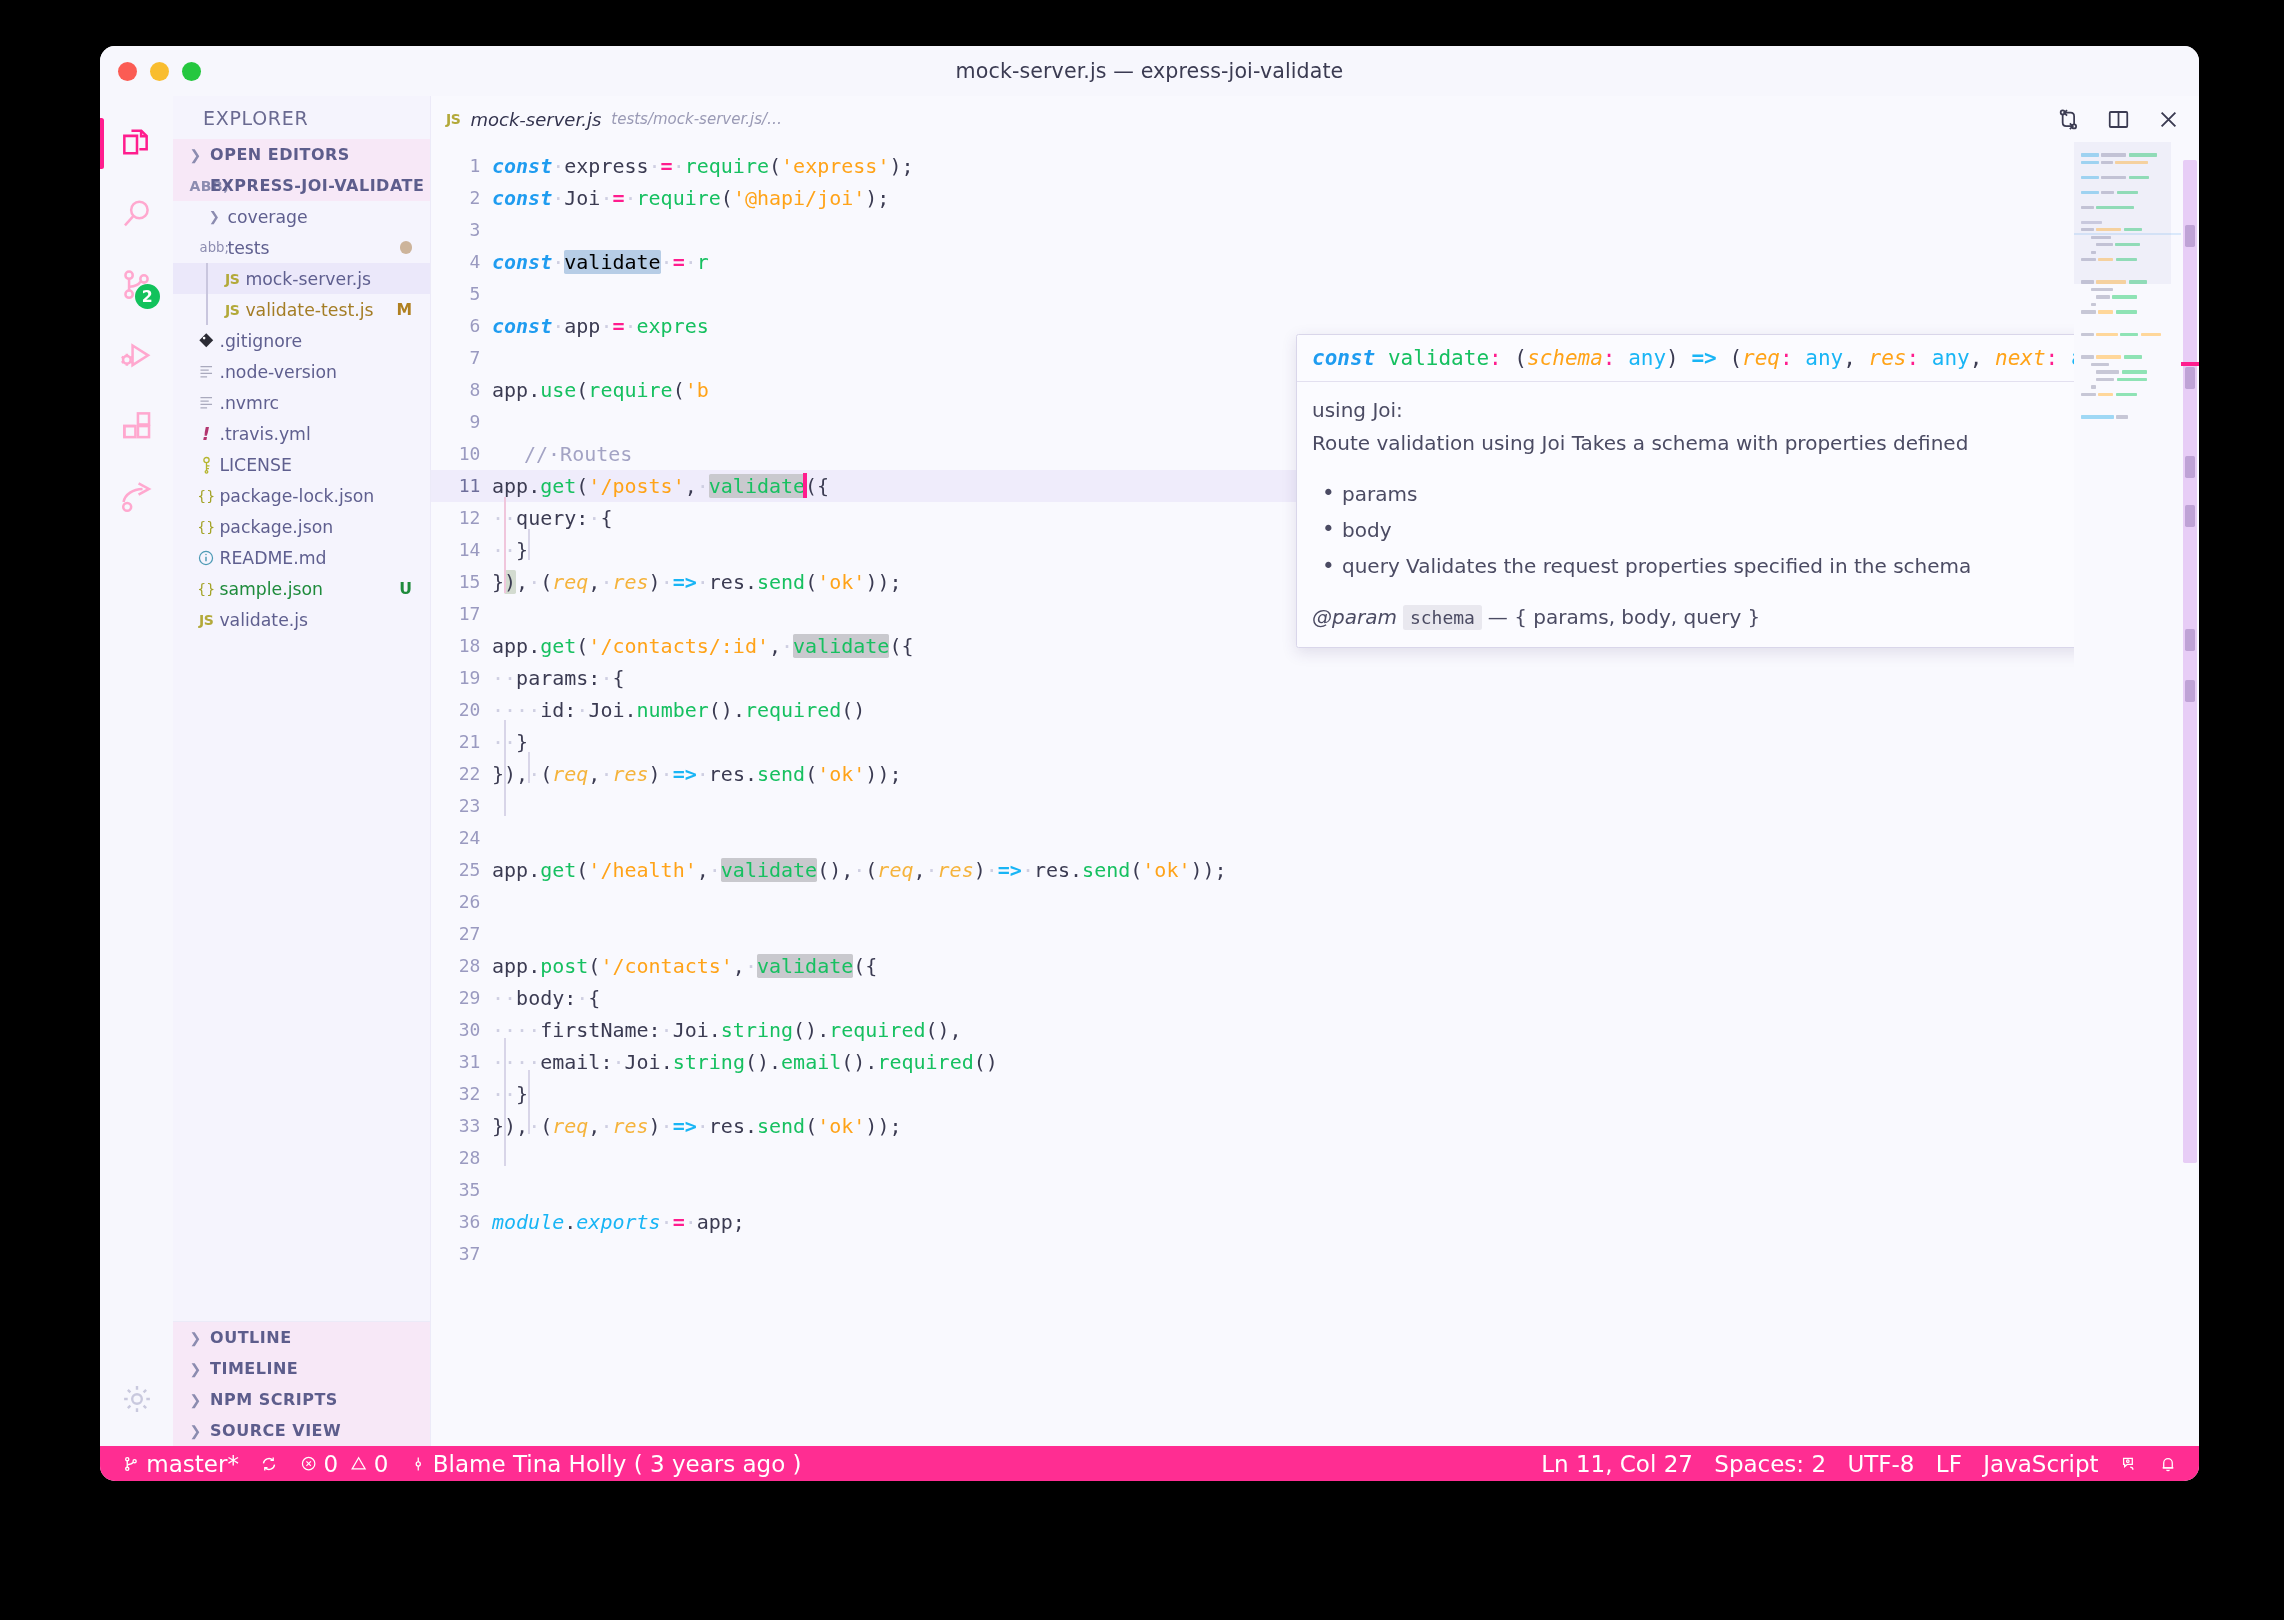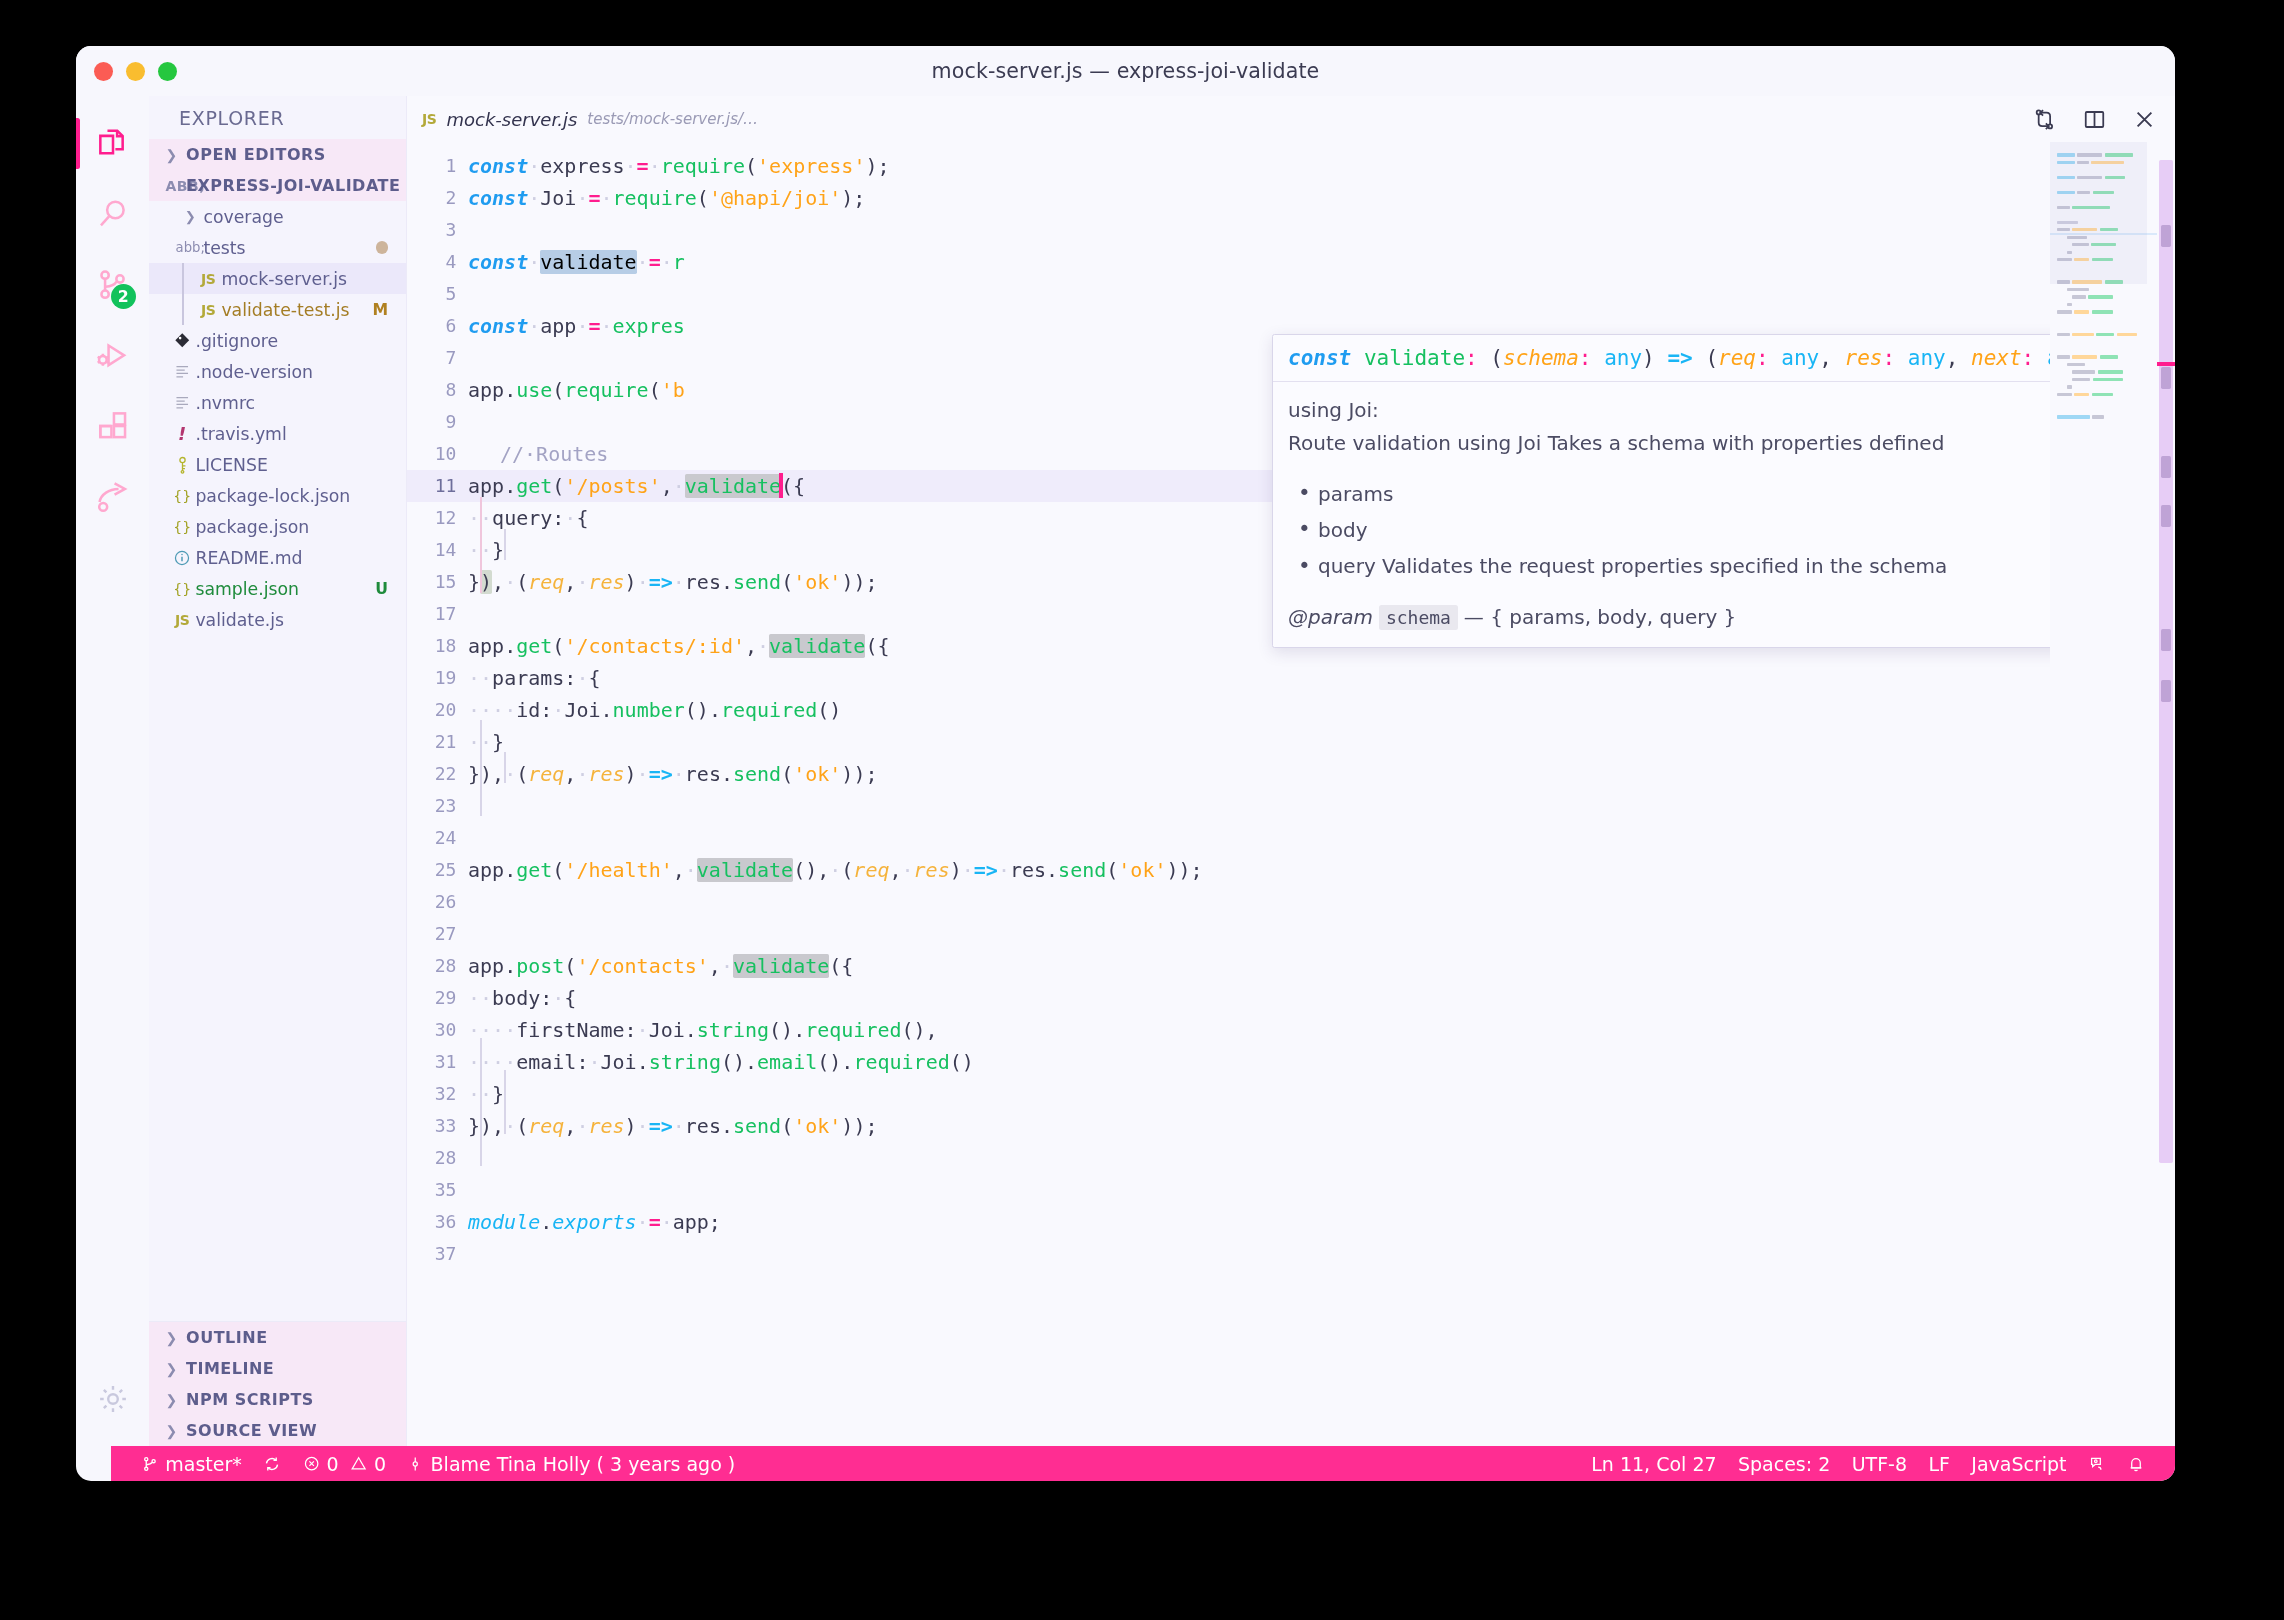--- a/index.html
+++ b/index.html
@@ -6,21 +6,21 @@
   html, body {
     width: 2284px; height: 1620px;
     background: #000000;
     font-family: "DejaVu Sans", sans-serif;
     overflow: hidden;
   }
   #root { position: relative; width: 2284px; height: 1620px; background:#000; }
 
   .window {
     position: absolute;
-    left: 76px; top: 46px;
+    left: 100px; top: 46px;
     width: 2099px; height: 1435px;
     background: #f7f7fd;
     border-radius: 15px;
     overflow: hidden;
     box-shadow: 0 15px 50px rgba(0,0,0,0.55);
     display: flex; flex-direction: column;
   }
 
   
   .titlebar {
@@ -269,23 +269,22 @@
   .hh-p { color: #ffa318; font-style: italic; }
   .hh-t { color: #19b5f5; }
   .hh-a { color: #19b5f5; font-weight: bold; }
   .hh-pn { color: #3b3b52; }
 
   
   .statusbar {
     height: 35px; flex: 0 0 35px;
     background: #ff2d92;
     display: flex; align-items: center;
-    color: #ffffff; font-size: 19px;
-    padding: 0 19px;
-    margin-left: 35px;
+    color: #ffffff; font-size: 23px;
+    padding: 0 11px;
   }
   .sb-left { display: flex; align-items: center; }
   .sb-right { margin-left: auto; display: flex; align-items: center; }
   .sb-item {
     display: flex; align-items: center; gap: 6.6px;
     padding: 0 10.7px; height: 35px;
     white-space: nowrap;
   }
   .sb-item svg { display: block; }
 </style>

